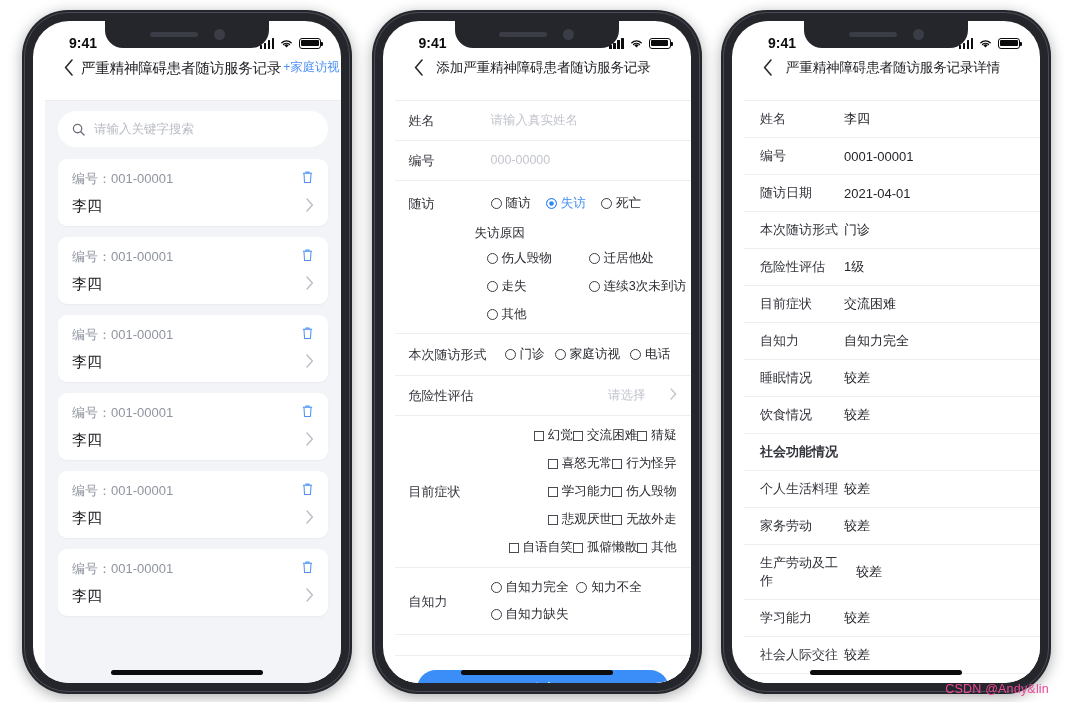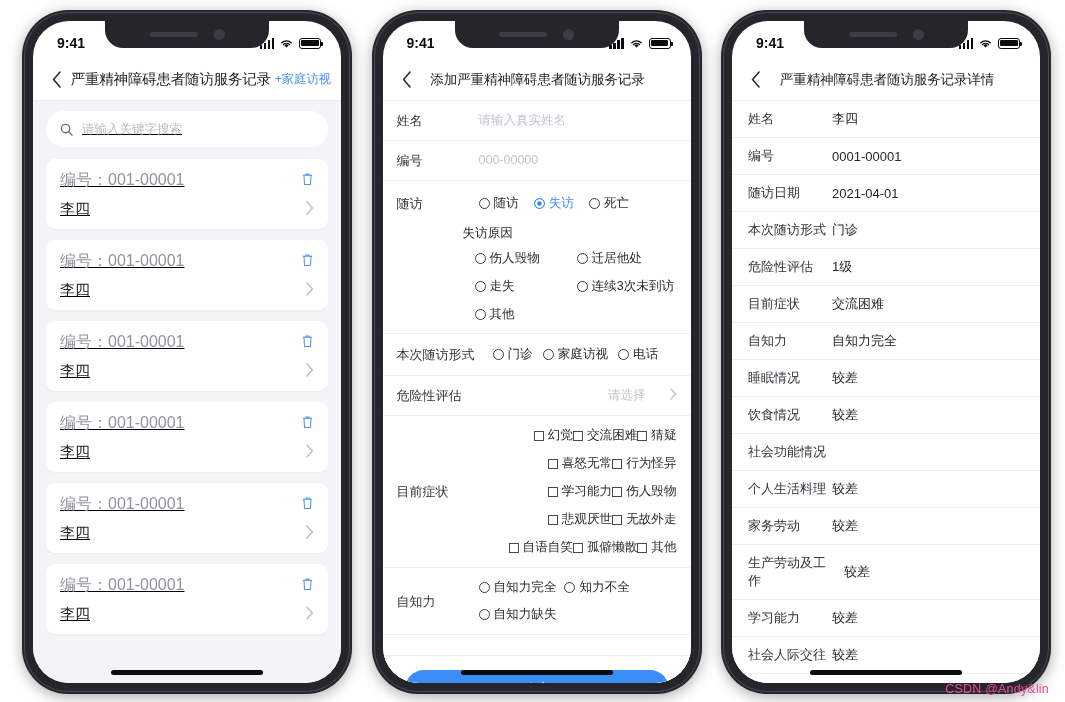--- a/index.html
+++ b/index.html
@@ -42,20 +42,21 @@
   }
   .screen {
     position: relative;
     width: 100%;
     height: 100%;
     border-radius: 36px;
     background: #ffffff;
     overflow: hidden;
     display: flex;
     flex-direction: column;
+    padding-left: 12px;
   }
   .notch {
     position: absolute;
     top: 0;
     left: 50%;
     transform: translateX(-50%);
     width: 164px;
     height: 27px;
     background: #25262b;
     border-radius: 0 0 18px 18px;
@@ -101,21 +102,21 @@
     content:""; position:absolute; right:-3.4px; top:3px;
     width:2px; height:4px; background:#0b0b0d; border-radius:0 1px 1px 0;
   }
   .batt i { display:block; height:100%; width:100%; background:#0b0b0d; border-radius:1px; }
 
   
   .navbar {
     flex: 0 0 auto;
     height: 42px;
     display: flex;
-    align-items: center;
+    align-items: flex-start;
     padding: 0 10px 0 12px;
     background: #fff;
     border-bottom: 1px solid #ededf0;
     position: relative;
   }
   .nav-back {
     width: 24px; flex: 0 0 24px;
     display: flex; align-items: center; justify-content: center;
     color: #2b2b30;
   }
@@ -137,21 +138,21 @@
   }
   .nav-spacer { flex: 0 0 24px; }
 
   .body-scroll {
     flex: 1 1 auto;
     overflow: hidden;
     position: relative;
   }
 
   
-  .list-page { background: #f3f4f7; height: 100%; padding: 10px 13px 0; text-decoration: underline; }
+  .list-page { background: #f3f4f7; height: 100%; padding: 10px 13px 0; }
   .search-box {
     height: 36px;
     background: #fff;
     border-radius: 18px;
     display: flex;
     align-items: center;
     padding: 0 14px;
     gap: 9px;
     margin-bottom: 12px;
   }
@@ -160,21 +161,21 @@
     background: #fff;
     border-radius: 9px;
     padding: 11px 14px 10px;
     margin-bottom: 11px;
     box-shadow: 0 1px 2px rgba(30,35,60,.045);
   }
   .card-top {
     display: flex; align-items: center; justify-content: space-between;
     margin-bottom: 9px;
   }
-  .card-code { font-size: 16px; color: #8f949f; }
+  .card-code { font-size: 13px; color: #8f949f; }
   .card-bottom { display: flex; align-items: center; justify-content: space-between; }
   .card-name { font-size: 15px; color: #1b1b20; }
   .chev-right { color: #bcc0c8; }
 
   
   .form-page { background: #fff; height: 100%; display: flex; flex-direction: column; }
   .form-scroll { flex: 1 1 auto; overflow: hidden; }
   .frow {
     display: flex;
     align-items: flex-start;
@@ -723,21 +724,21 @@
           </div>
           <div class="drow">
             <span class="dlabel">睡眠情况</span>
             <span class="dval">较差</span>
           </div>
           <div class="drow">
             <span class="dlabel">饮食情况</span>
             <span class="dval">较差</span>
           </div>
           <div class="drow section">
-            <span class="dlabel" style="width:auto;">社会功能情况</span>
+            <span class="dlabel" style="width:auto;font-weight:bold;">社会功能情况</span>
           </div>
           <div class="drow">
             <span class="dlabel">个人生活料理</span>
             <span class="dval">较差</span>
           </div>
           <div class="drow">
             <span class="dlabel">家务劳动</span>
             <span class="dval">较差</span>
           </div>
           <div class="drow">

